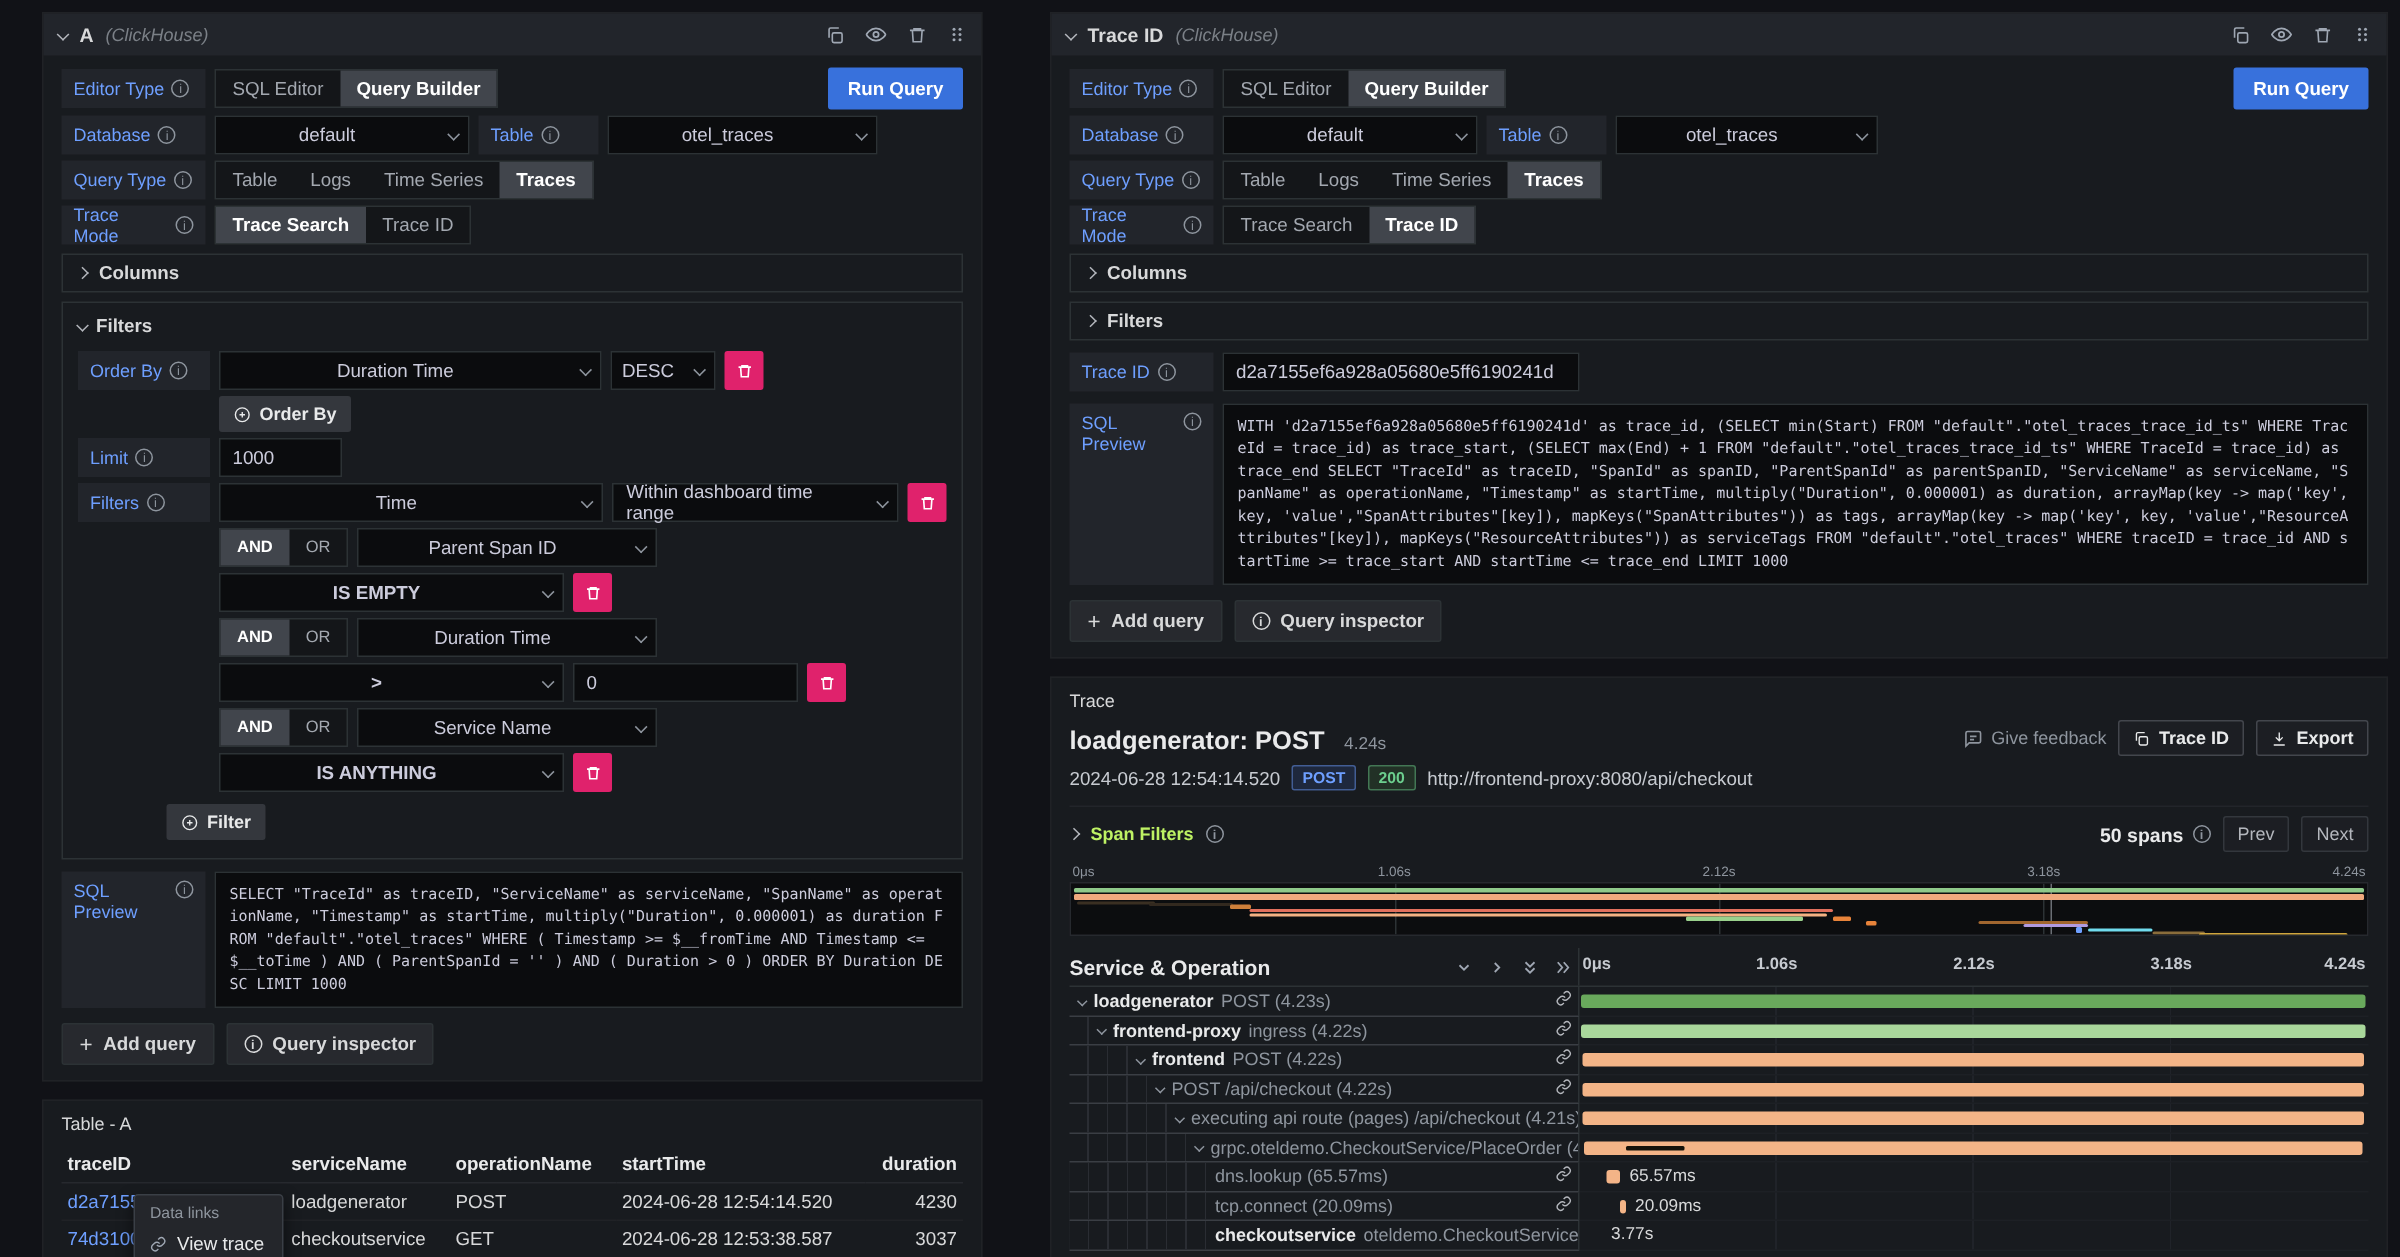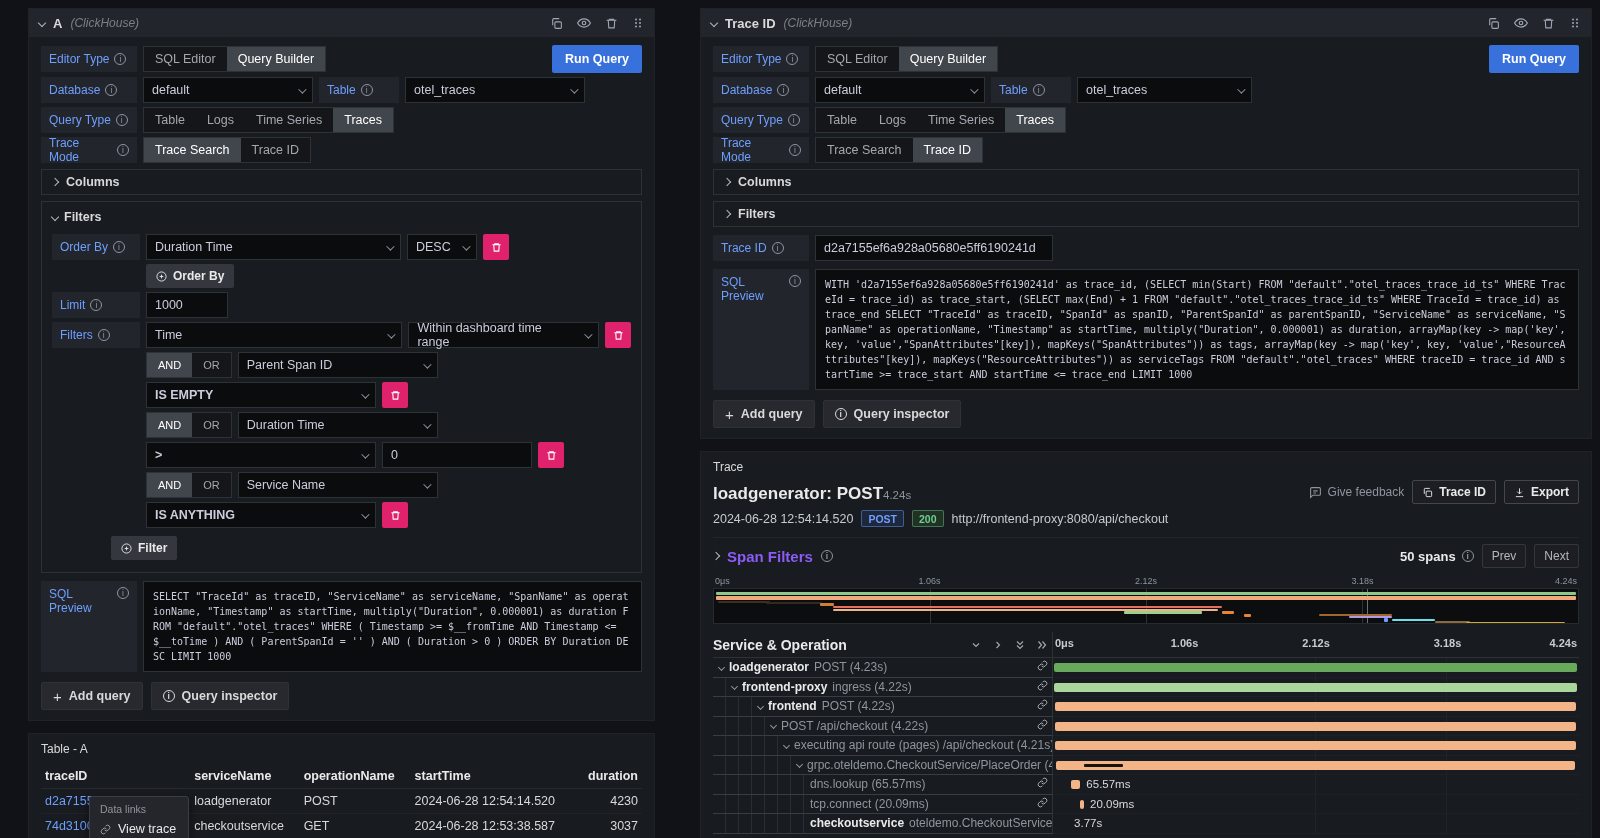--- a/index.html
+++ b/index.html
@@ -23,26 +23,26 @@
   .editor-body { padding:8px 12px 10px 12px; }
   .frow { display:flex; align-items:center; gap:6px; margin-bottom:4px; }
   .label-cell { background:#22252b; color:#6e9fff; height:26px; display:flex; align-items:center; gap:5px;
                 padding:0 8px; font-size:12px; flex:none; }
   .w96 { width:96px; } .w80 { width:80px; }
   .info { width:12px; height:12px; border:1px solid #8e959e; border-radius:50%; color:#8e959e;
           font-size:8.5px; line-height:10px; text-align:center; flex:none; font-style:normal; }
   .info::after { content:"i"; }
   .select, .tinput { background:#0b0c0e; border:1px solid #2c3235; height:26px; color:#ccccdc;
            display:flex; align-items:center; padding:0 8px; font-size:12.5px; position:relative; }
-  .select { padding-right:28px; }
+  .select { padding-right:28px;justify-content:center; }
   .caret { position:absolute; right:8px; top:10px; width:6px; height:6px; border-right:1.5px solid #8e959e;
            border-bottom:1.5px solid #8e959e; transform:rotate(45deg) translateY(-2px); }
   .segmented { display:flex; border:1px solid #2c3235; height:26px; background:#141619; }
   .seg-item { padding:0 11px; display:flex; align-items:center; color:#a3a8b0; font-size:12.5px; white-space:nowrap; }
-  .seg-item.sel { background:#41454c; color:#ffffff; font-weight:normal; }
+  .seg-item.sel { background:#41454c; color:#ffffff; font-weight:bold; }
   .btn-blue { margin-left:auto; background:#3871dc; color:#fff; font-weight:bold; height:28px;
               padding:0 13px; display:flex; align-items:center; border-radius:2px; font-size:12.5px; }
   .btn-danger { background:#e0226c; width:26px; height:26px; border-radius:2px; display:flex;
                 align-items:center; justify-content:center; color:#fff; flex:none; }
   .btn-grey { background:#34373d; color:#e9eaeb; height:24px; padding:0 10px; display:inline-flex;
               align-items:center; gap:6px; font-size:12px; font-weight:bold; border-radius:2px; }
   .btn-dark { background:#27292e; border:1px solid #2c3235; color:#d8d9da; height:28px; padding:0 11px;
               display:inline-flex; align-items:center; gap:7px; font-size:12.5px; font-weight:bold; border-radius:2px; }
   .collapse-box { border:1px solid #2c3235; padding:5px 10px; margin:6px 0; display:flex; align-items:center;
                   gap:8px; color:#d8d9da; font-weight:bold; font-size:12.5px; }
@@ -68,33 +68,33 @@
   th.num, td.num { text-align:right; }
   td.link { color:#6e9fff; }
   .tooltip { position:absolute; left:60px; top:62px; width:100px; background:#24262b;
              border:1px solid #3a3f46; border-radius:3px; padding:6px 10px; box-shadow:0 4px 10px rgba(0,0,0,.5); z-index:5; }
   .tooltip .tt-title { color:#8e959e; font-size:10.5px; margin-bottom:6px; }
   .tooltip .tt-item { display:flex; gap:7px; align-items:center; color:#e9eaeb; font-size:12.5px; margin:7px 0; }
   .tooltip .tt-item svg { color:#9fa7b3; }
 
   
   .trace-title { font-size:12px; color:#d8d9da; margin-bottom:6px; }
-  .trace-head { display:flex; align-items:baseline; gap:0; }
+  .trace-head { display:flex; align-items:baseline; gap:13px; }
   .trace-name { font-size:17px; font-weight:bold; color:#e9eaeb; }
   .trace-dur { font-size:11.5px; color:#8e959e; }
   .trace-head-right { margin-left:auto; display:flex; gap:8px; align-items:center; }
   .ghost-btn { color:#8e959e; display:flex; gap:6px; align-items:center; font-size:12px; }
   .mini-btn { border:1px solid #43464d; border-radius:2px; height:24px; padding:0 9px; display:flex;
               gap:6px; align-items:center; color:#e9eaeb; font-size:12px; font-weight:bold; background:#1c1e23; }
   .trace-sub { display:flex; gap:8px; align-items:center; margin-top:6px; font-size:12.5px; color:#c7cbd1; }
   .badge { font-size:10.5px; font-weight:bold; padding:1.5px 6px; border-radius:2px; }
   .badge.method { color:#6e9fff; background:rgba(61,113,217,.16); border:1px solid rgba(110,159,255,.45); }
   .badge.status { color:#6ccf8e; background:rgba(86,166,75,.16); border:1px solid rgba(108,207,142,.45); }
   .spanfilters { display:flex; align-items:center; gap:8px; margin-top:10px; padding:6px 0; border-top:1px solid #22252a; }
-  .sf-left { display:flex; gap:8px; align-items:center; color:#8b5cf6; font-weight:bold; font-size:15px; }
+  .sf-left { display:flex; gap:8px; align-items:center; color:#bef264; font-weight:bold; font-size:12px; }
   .sf-right { margin-left:auto; display:flex; gap:8px; align-items:center; }
   .sf-count { color:#e9eaeb; font-weight:bold; font-size:13px; display:flex; gap:6px; align-items:center; }
   .pager { border:1px solid #33373d; background:#1c1e23; color:#b4b7bd; font-size:12px; height:24px;
            padding:0 9px; display:flex; align-items:center; border-radius:2px; }
 
   .minimap-labels { position:relative; height:12px; font-size:9px; color:#8e959e; margin-top:2px; }
   .minimap-labels span { position:absolute; top:0; }
   .minimap { position:relative; height:36px; background:#0c0d0f; border:1px solid #26292e; overflow:hidden; }
   .gridline { position:absolute; top:0; bottom:0; width:1px; background:#2c3235; }
   .cursorline { position:absolute; top:0; bottom:0; width:1px; background:#6a6e75; }

